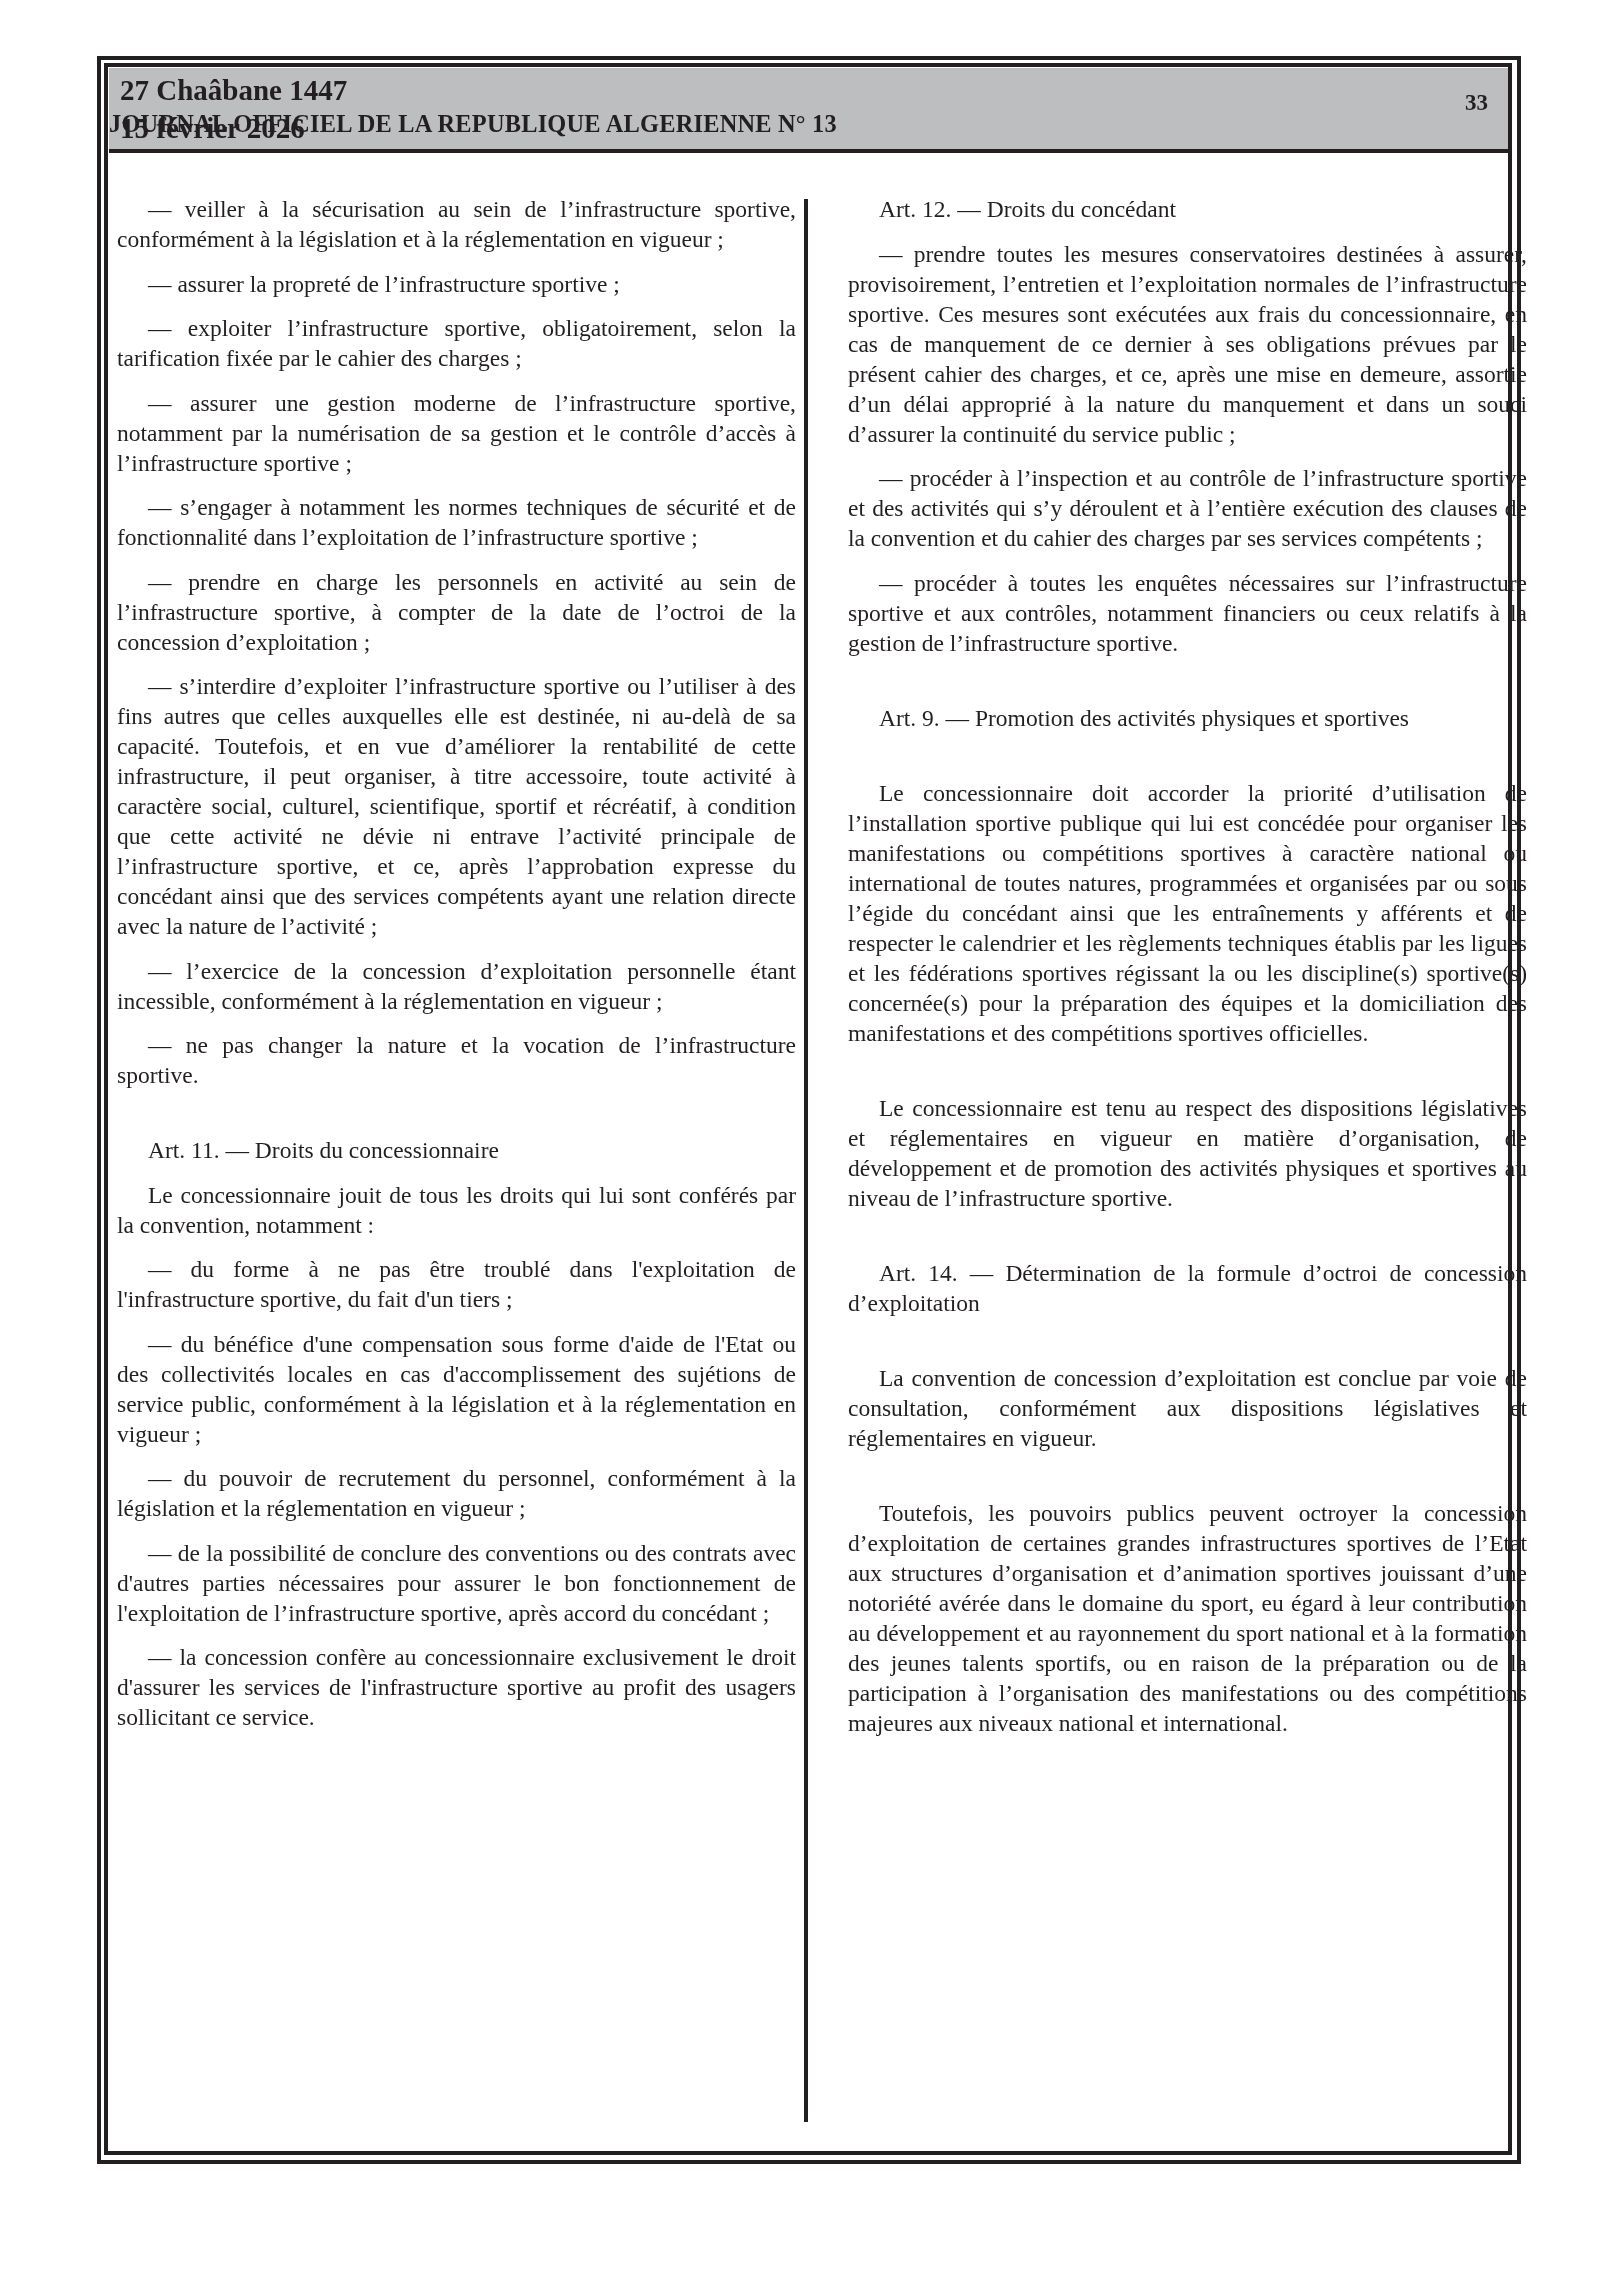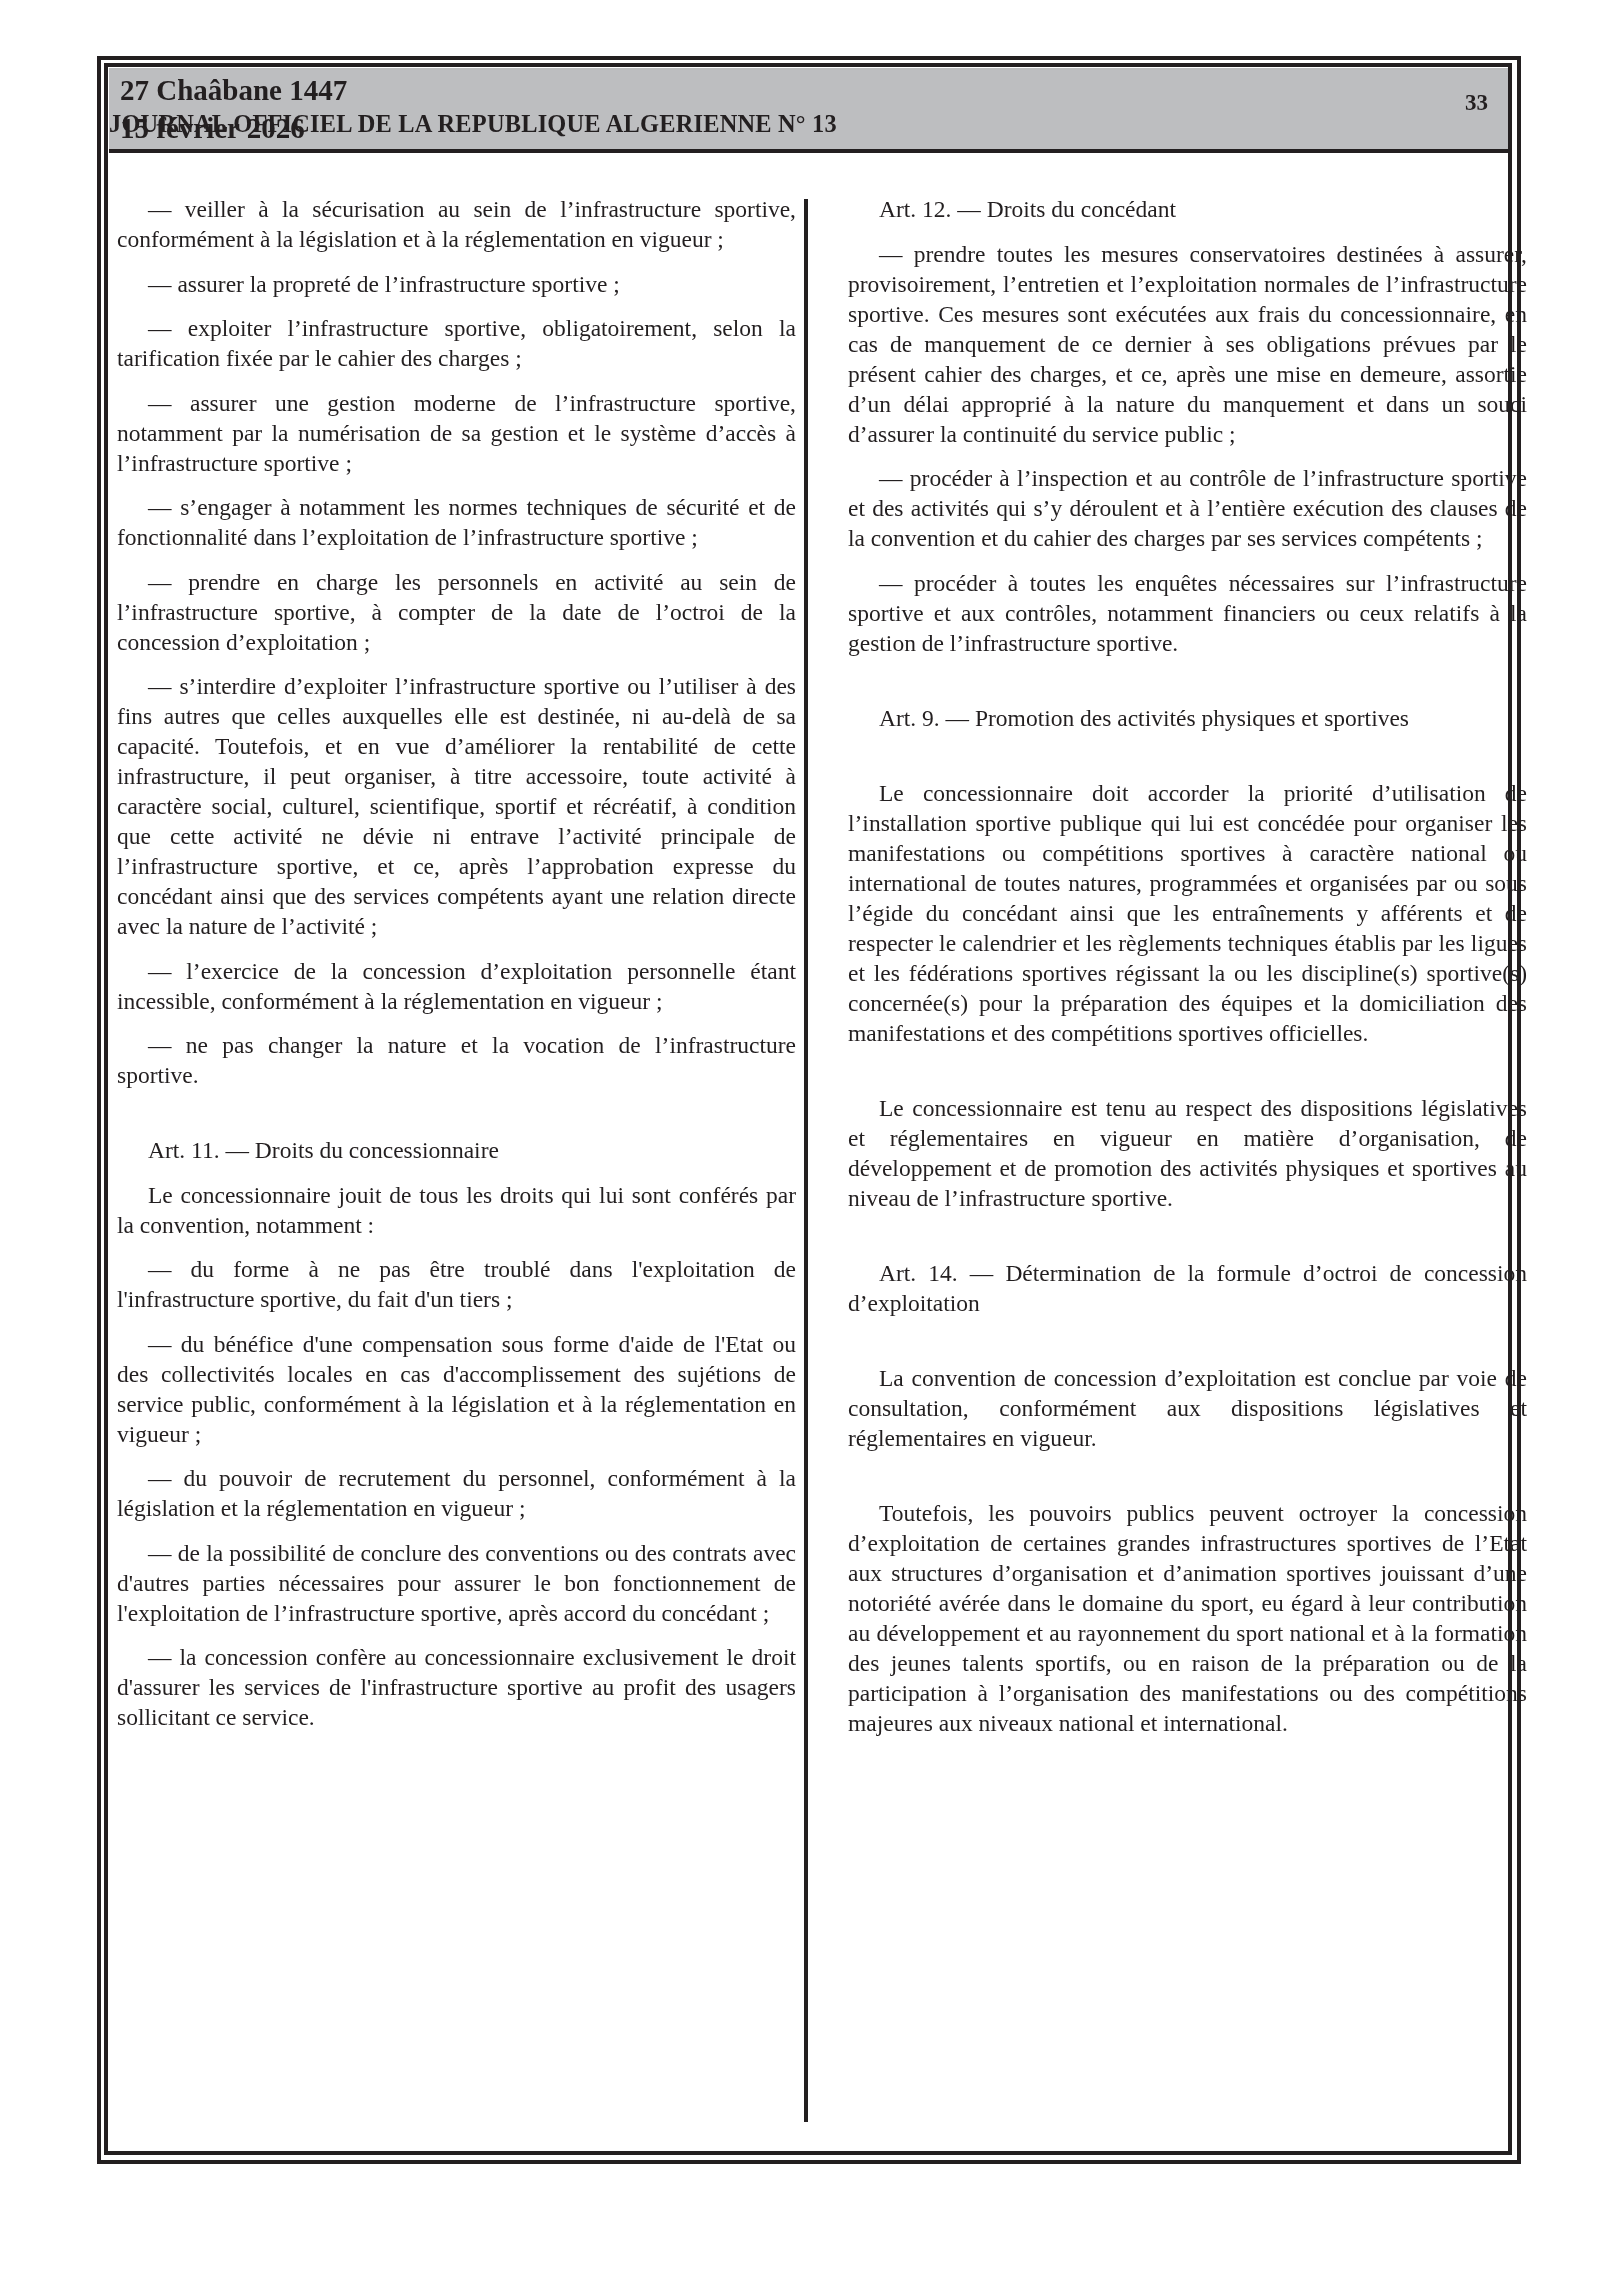--- a/index.html
+++ b/index.html
@@ -43,21 +43,21 @@
   <div class="title">JOURNAL OFFICIEL DE LA REPUBLIQUE ALGERIENNE N° 13</div>
   <div class="page-num">33</div>
 </div>
 
 <div class="divider"></div>
 
 <div class="column col-left">
   <p class="para">— veiller à la sécurisation au sein de l’infrastructure sportive, conformément à la législation et à la réglementation en vigueur ;</p>
   <p class="para">— assurer la propreté de l’infrastructure sportive ;</p>
   <p class="para">— exploiter l’infrastructure sportive, obligatoirement, selon la tarification fixée par le cahier des charges ;</p>
-  <p class="para">— assurer une gestion moderne de l’infrastructure sportive, notamment par la numérisation de sa gestion et le système d’accès à l’infrastructure sportive ;</p>
+  <p class="para">— assurer une gestion moderne de l’infrastructure sportive, notamment par la numérisation de sa gestion et le contrôle d’accès à l’infrastructure sportive ;</p>
   <p class="para">— s’engager à notamment les normes techniques de sécurité et de fonctionnalité dans l’exploitation de l’infrastructure sportive ;</p>
   <p class="para">— prendre en charge les personnels en activité au sein de l’infrastructure sportive, à compter de la date de l’octroi de la concession d’exploitation ;</p>
   <p class="para">— s’interdire d’exploiter l’infrastructure sportive ou l’utiliser à des fins autres que celles auxquelles elle est destinée, ni au-delà de sa capacité. Toutefois, et en vue d’améliorer la rentabilité de cette infrastructure, il peut organiser, à titre accessoire, toute activité à caractère social, culturel, scientifique, sportif et récréatif, à condition que cette activité ne dévie ni entrave l’activité principale de l’infrastructure sportive, et ce, après l’approbation expresse du concédant ainsi que des services compétents ayant une relation directe avec la nature de l’activité ;</p>
   <p class="para">— l’exercice de la concession d’exploitation personnelle étant incessible, conformément à la réglementation en vigueur ;</p>
   <p class="para gap-after">— ne pas changer la nature et la vocation de l’infrastructure sportive.</p>
   <p class="para heading">Art. 11. — Droits du concessionnaire</p>
   <p class="para">Le concessionnaire jouit de tous les droits qui lui sont conférés par la convention, notamment :</p>
   <p class="para">— du forme à ne pas être troublé dans l'exploitation de l'infrastructure sportive, du fait d'un tiers ;</p>
   <p class="para">— du bénéfice d'une compensation sous forme d'aide de l'Etat ou des collectivités locales en cas d'accomplissement des sujétions de service public, conformément à la législation et à la réglementation en vigueur ;</p>
   <p class="para">— du pouvoir de recrutement du personnel, conformément à la législation et la réglementation en vigueur ;</p>

